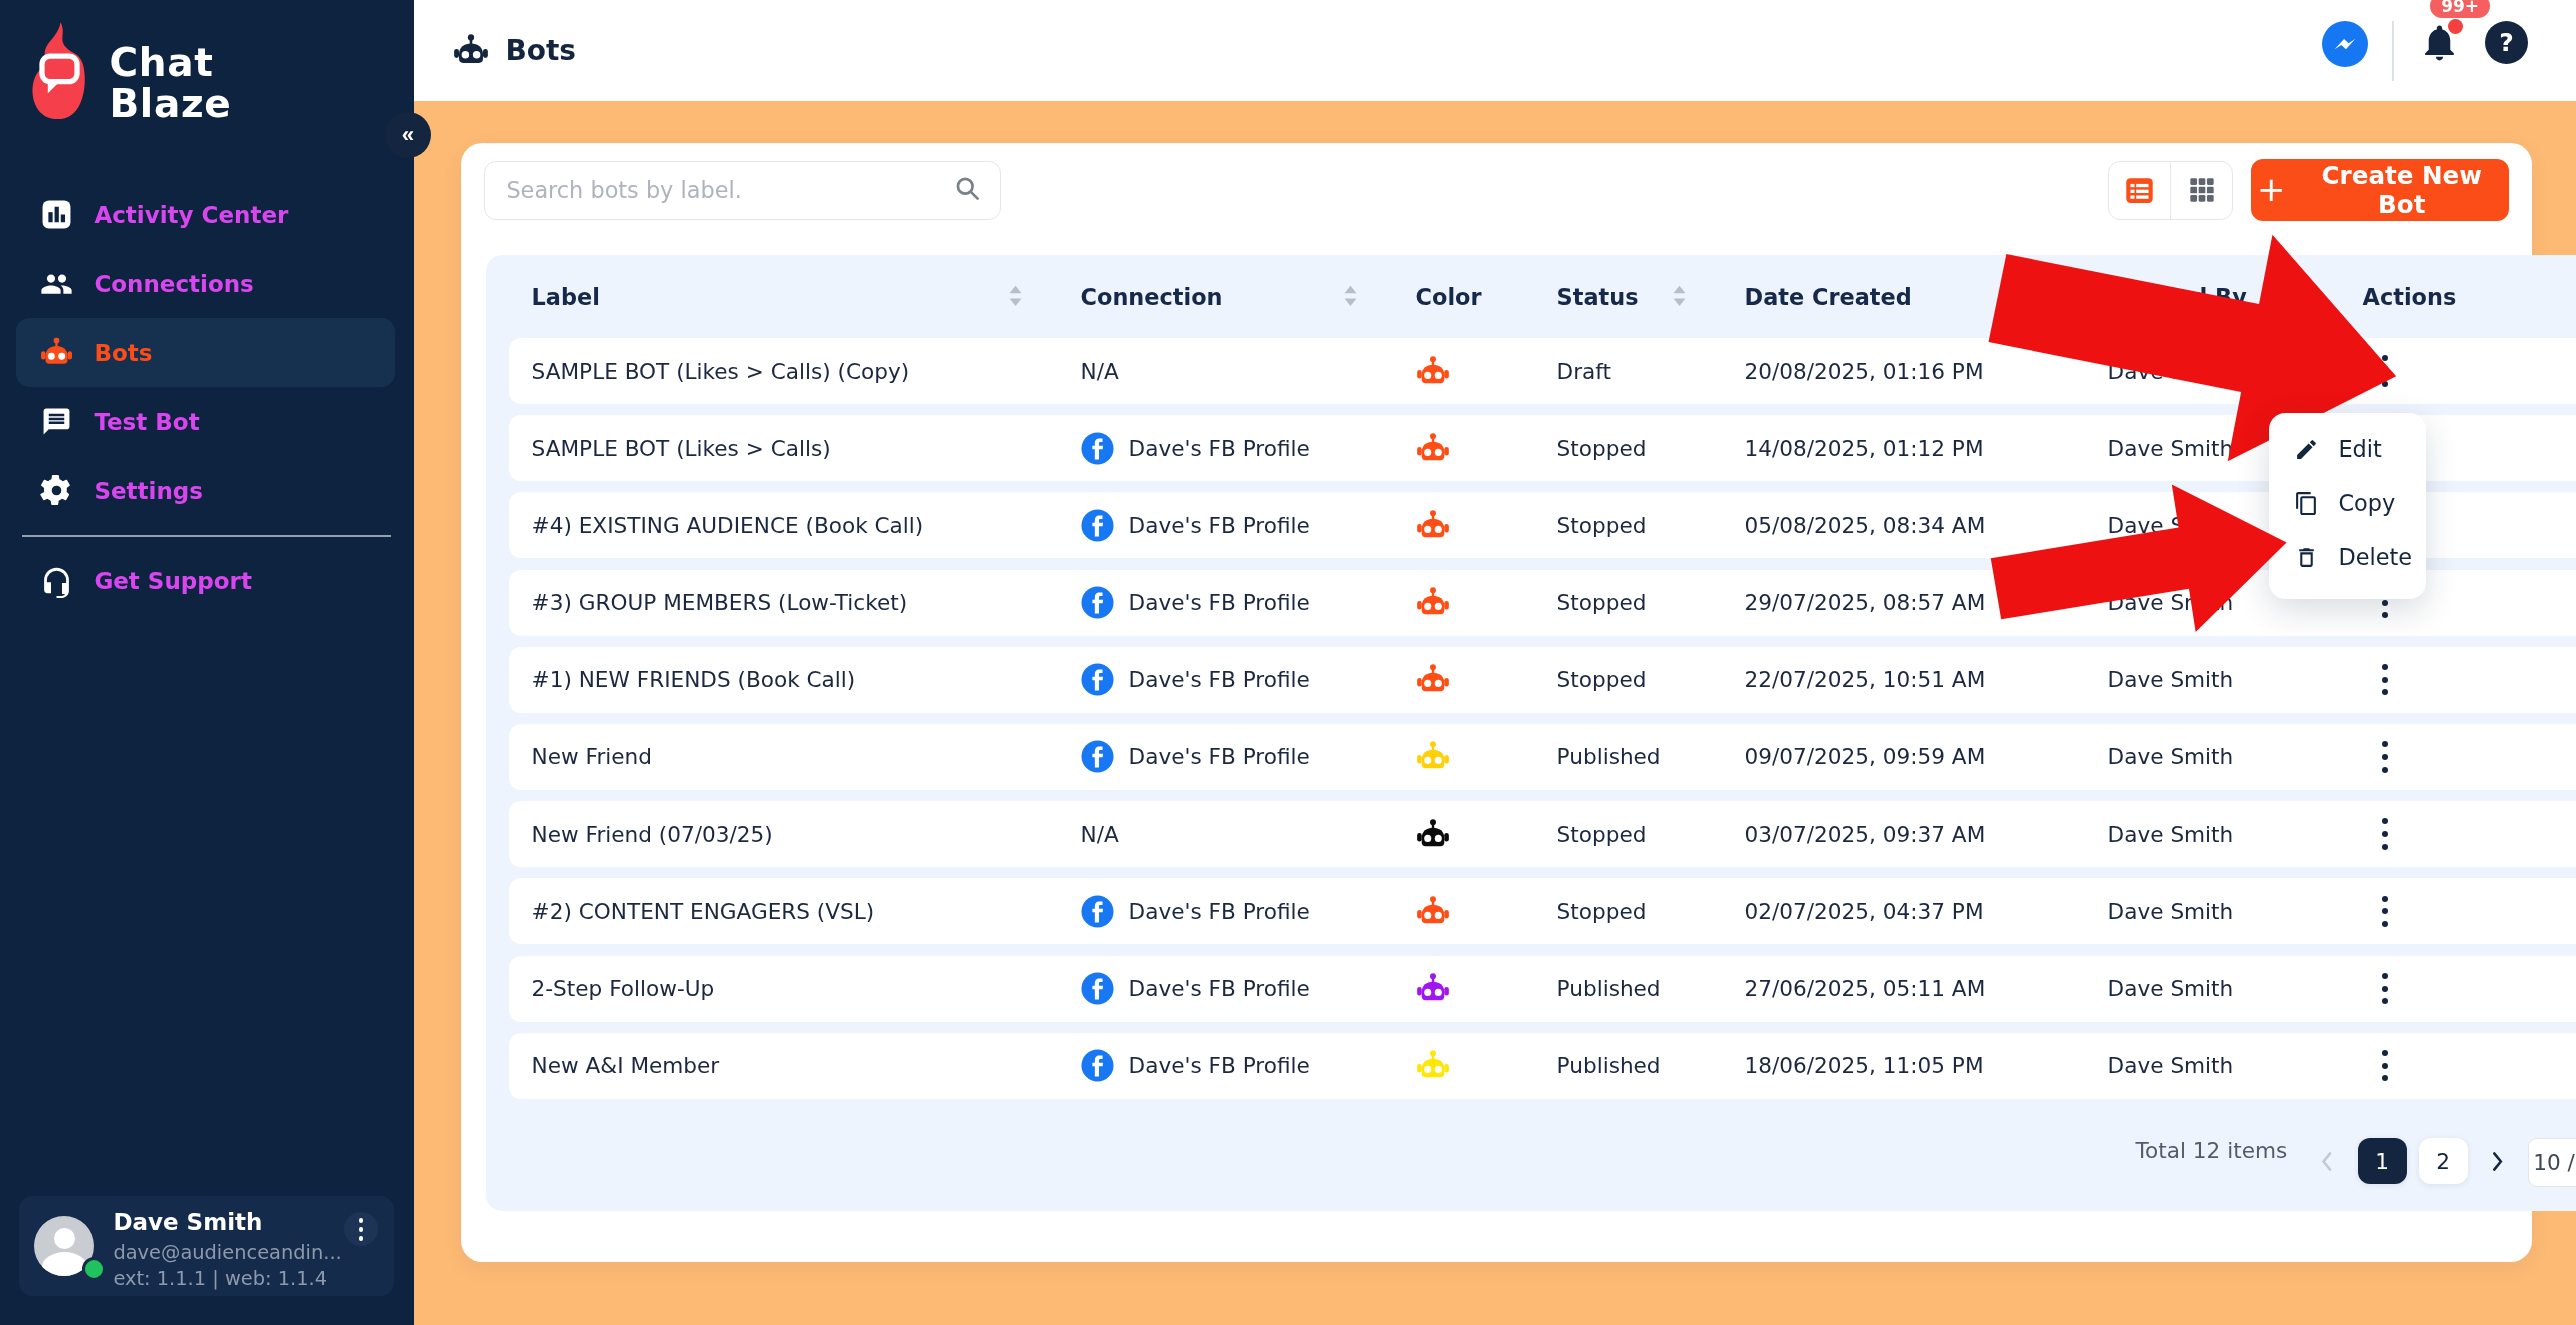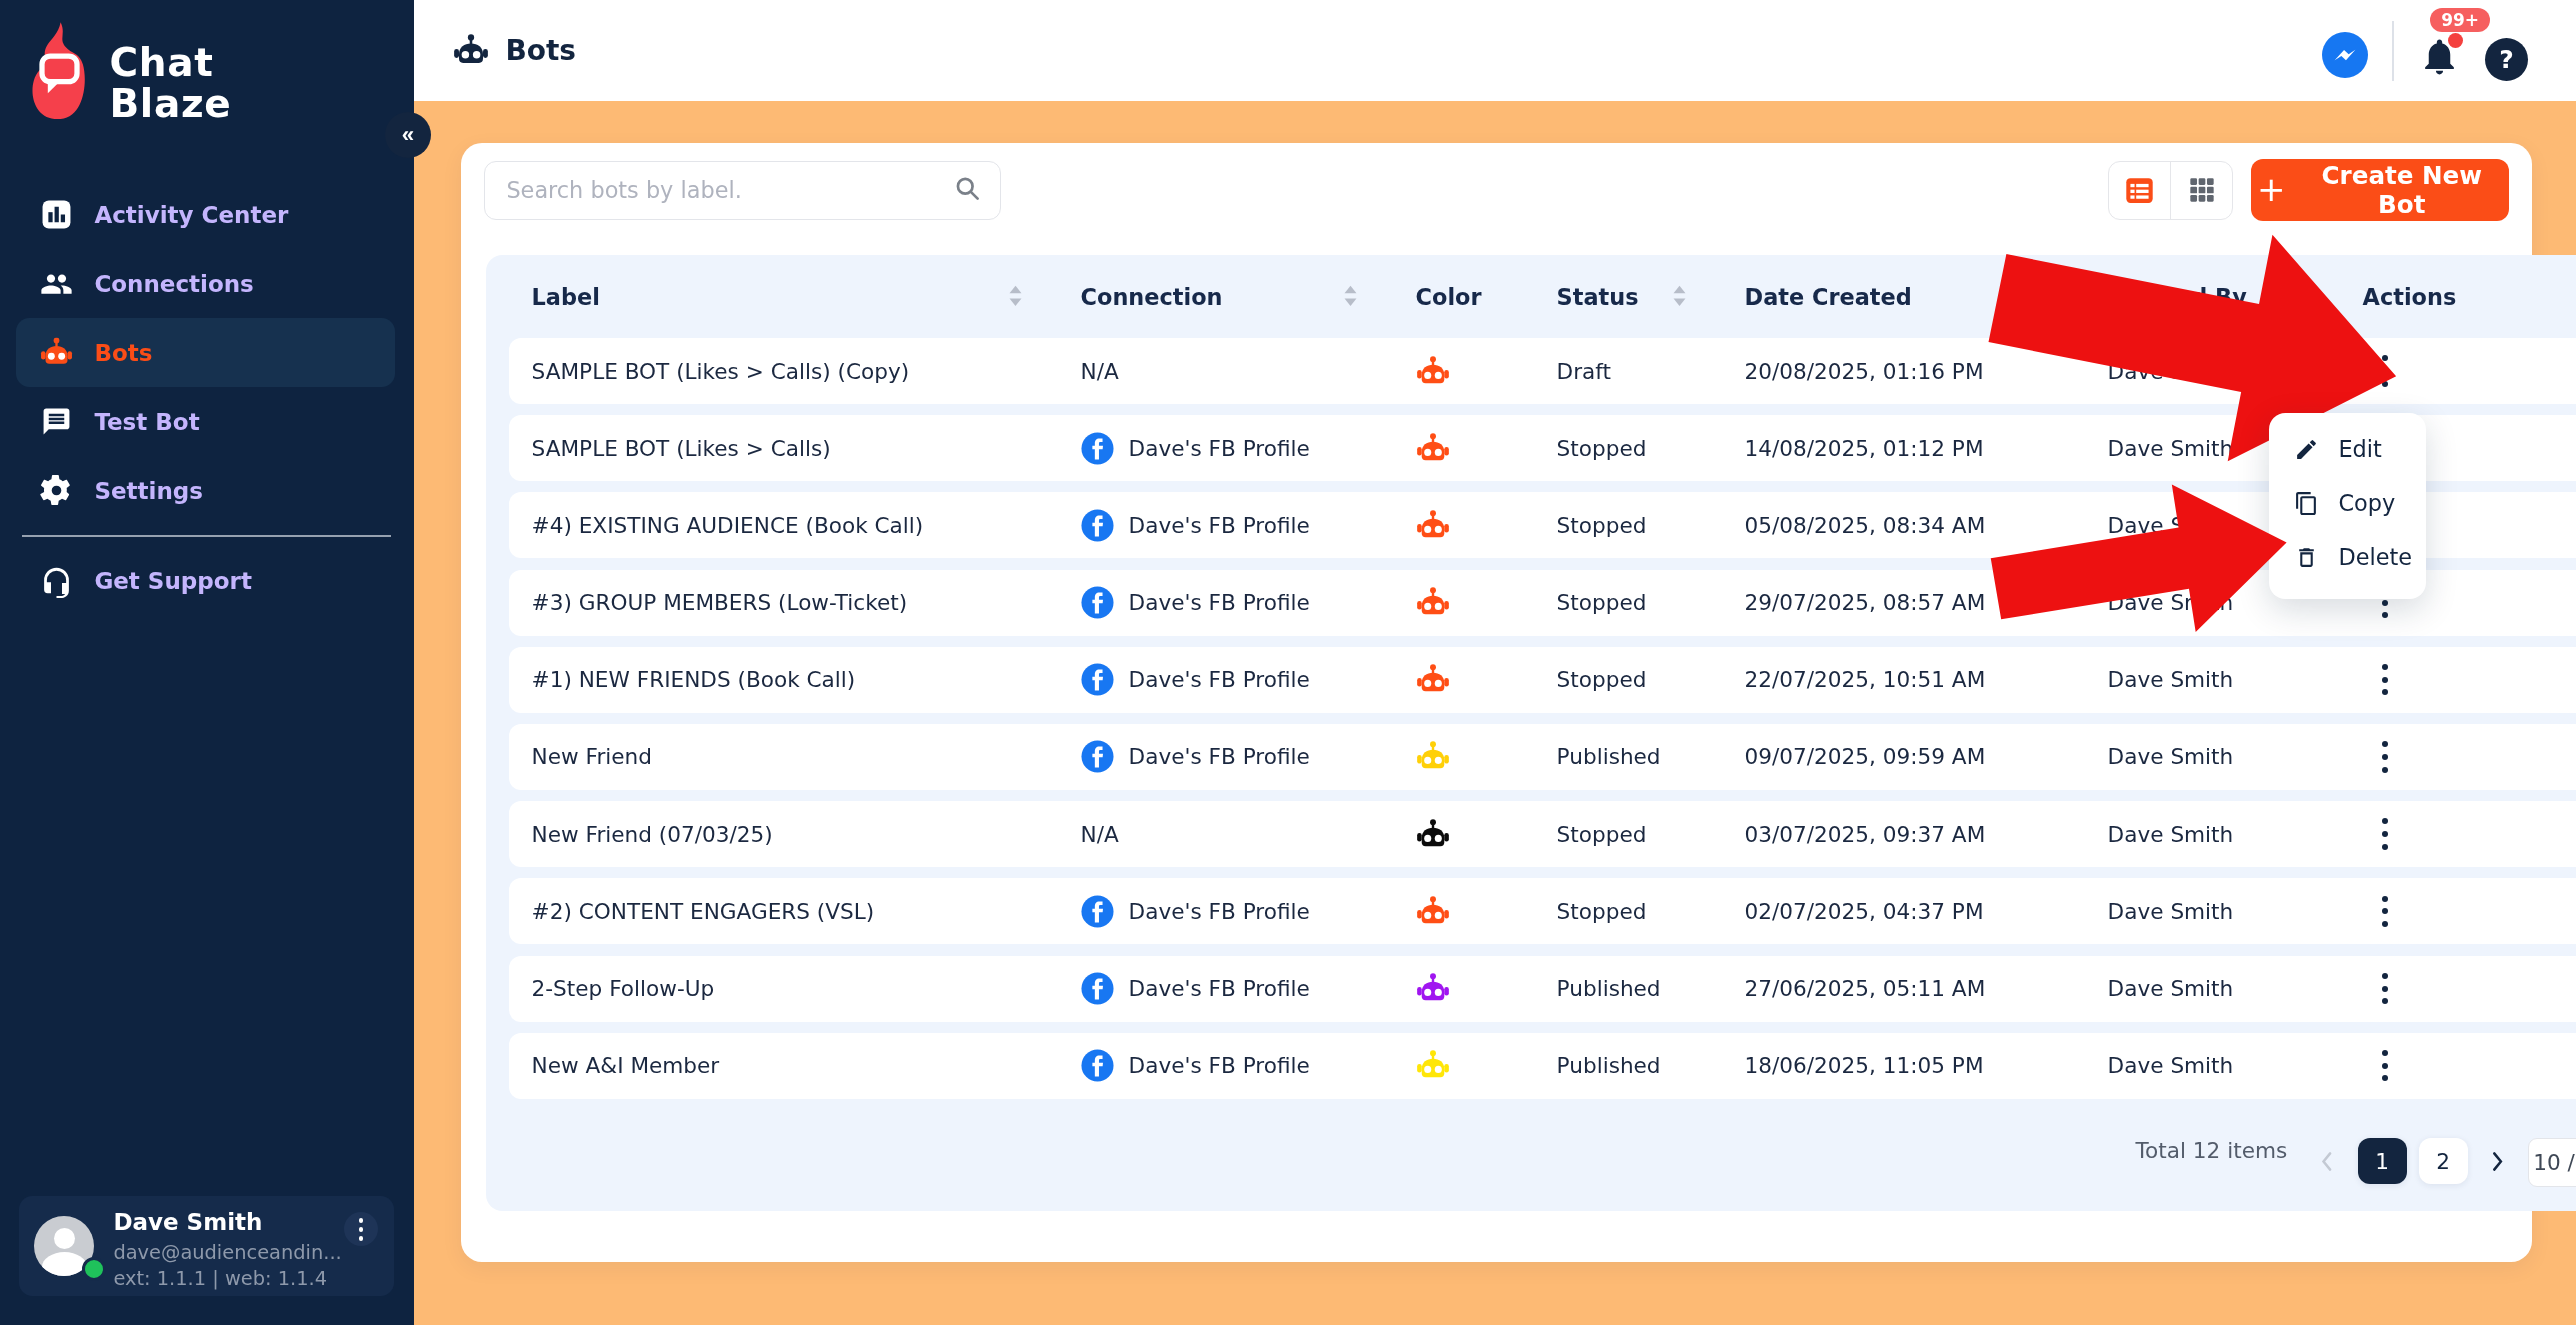--- a/index.html
+++ b/index.html
@@ -5,21 +5,21 @@
   html,body{margin:0;padding:0;width:2576px;height:1325px;overflow:hidden;
     font-family:"DejaVu Sans","Liberation Sans",sans-serif;background:#EDF1F8;}
   .app{position:relative;width:2576px;height:1325px;}
 
   
   .sidebar{position:absolute;left:0;top:0;width:414px;height:1325px;background:#0E2340;color:#fff;z-index:5;}
   .logo{position:absolute;left:22.4px;top:21px;display:flex;gap:12px;align-items:flex-start;}
   .brand{font-size:39px;font-weight:700;line-height:1.05;margin-top:22.4px;letter-spacing:0.7px;}
   .nav{position:absolute;top:180px;left:16.4px;right:18.6px;}
   .nav-item{height:69px;display:flex;align-items:center;gap:21px;padding:0 24px;border-radius:13.4px;
-    font-size:23px;font-weight:600;cursor:pointer;color:#c4b5fd;}
+    font-size:23px;font-weight:600;cursor:pointer;color:#d946ef;}
   .nav-item.active{background:#16314F;color:#FB4D17;}
   .nav-item .nicon{width:33px;display:flex;justify-content:center;}
   .side-divider{height:2.2px;background:#AEB7C4;opacity:.85;margin:9.7px 4.5px 9.7px 6px;border:0;}
   
   .user-card{position:absolute;left:19.4px;bottom:29px;width:375px;height:100px;background:#152B4B;border-radius:13.4px;}
   .avatar{position:absolute;left:15px;top:20px;width:60px;height:60px;border-radius:50%;background:#C9CCD1;overflow:hidden;}
   .avatar .head{position:absolute;left:19.4px;top:12px;width:21px;height:21px;border-radius:50%;background:#fff;}
   .avatar .bod{position:absolute;left:7.5px;top:36px;width:45px;height:30px;border-radius:50% 50% 0 0;background:#fff;}
   .online-dot{position:absolute;left:63px;top:61px;width:18px;height:18px;border-radius:50%;background:#1FC25B;border:3px solid #152B4B;}
   .u-name{position:absolute;left:94px;top:13.4px;font-size:23px;font-weight:700;color:#fff;}
@@ -29,21 +29,21 @@
     display:flex;flex-direction:column;align-items:center;justify-content:center;gap:4.5px;cursor:pointer;}
   .u-kebab i{width:4.5px;height:4.5px;border-radius:50%;background:#fff;}
 
   .collapse{position:absolute;left:385px;top:112px;width:46px;height:46px;border-radius:50%;background:#13253F;
     color:#fff;border:0;font-size:22.4px;font-weight:700;z-index:12;cursor:pointer;line-height:46px;text-align:center;padding:0;}
 
   
   .main{position:absolute;left:414px;top:0;right:0;bottom:0;}
   .topbar{height:101px;background:#fff;display:flex;align-items:center;padding:0 48px 0 39px;}
   .page-title{display:flex;align-items:center;gap:16.4px;font-size:28px;font-weight:600;color:#13253F;}
-  .top-icons{margin-left:auto;display:flex;align-items:flex-end;gap:24px;}
+  .top-icons{margin-left:auto;display:flex;align-items:flex-start;gap:24px;}
   .vdiv{width:2.2px;height:60px;background:#DDE1E8;}
   .bell-wrap{position:relative;}
   .badge{position:absolute;top:-27px;left:12px;height:24px;padding:0 11.2px;border-radius:13.4px;background:#F65F5F;
     color:#fff;font-size:17px;font-weight:600;line-height:24px;white-space:nowrap;}
   .bell-dot{position:absolute;right:-1.5px;top:-1.5px;width:15px;height:15px;border-radius:50%;background:#F4403E;}
   .help{width:43px;height:43px;border-radius:50%;background:#13253F;color:#fff;font-size:25px;font-weight:700;
     display:flex;align-items:center;justify-content:center;cursor:pointer;}
 
   .content{position:absolute;top:101px;left:0;right:0;bottom:0;background:#fdba74;}
   .card{position:absolute;left:47px;top:42px;width:2071px;height:1119px;background:#fff;border-radius:21px;

